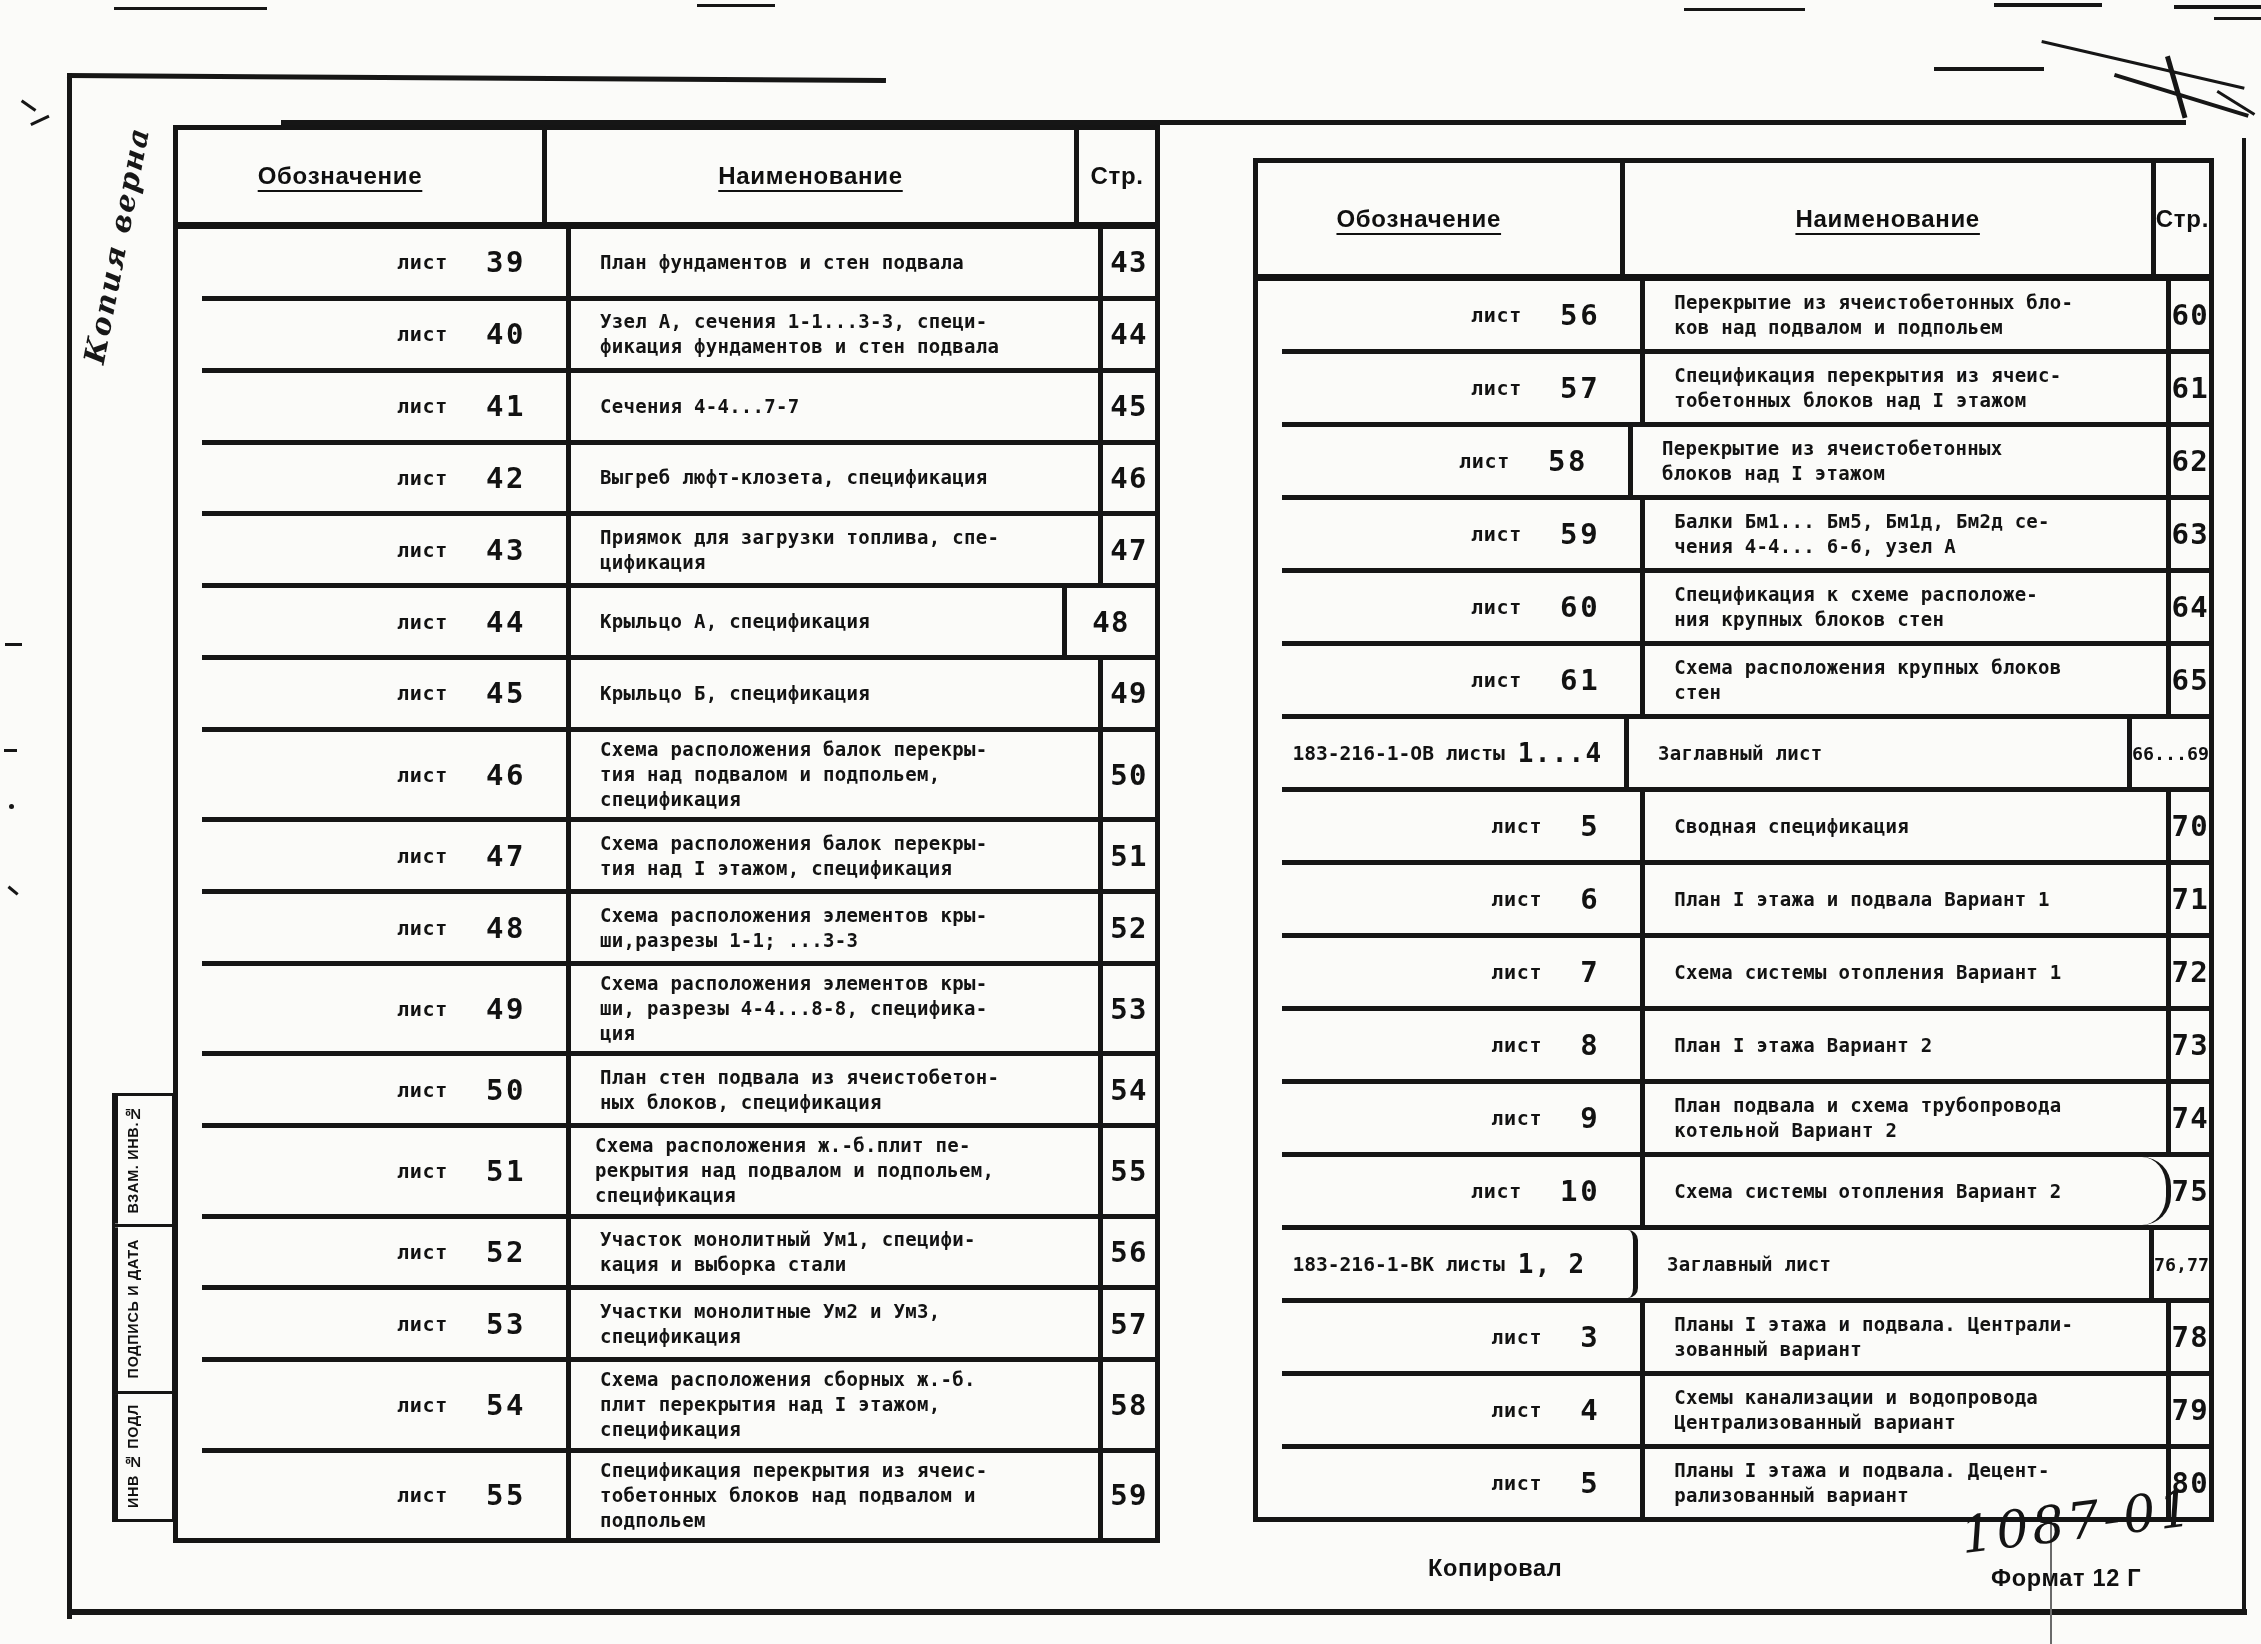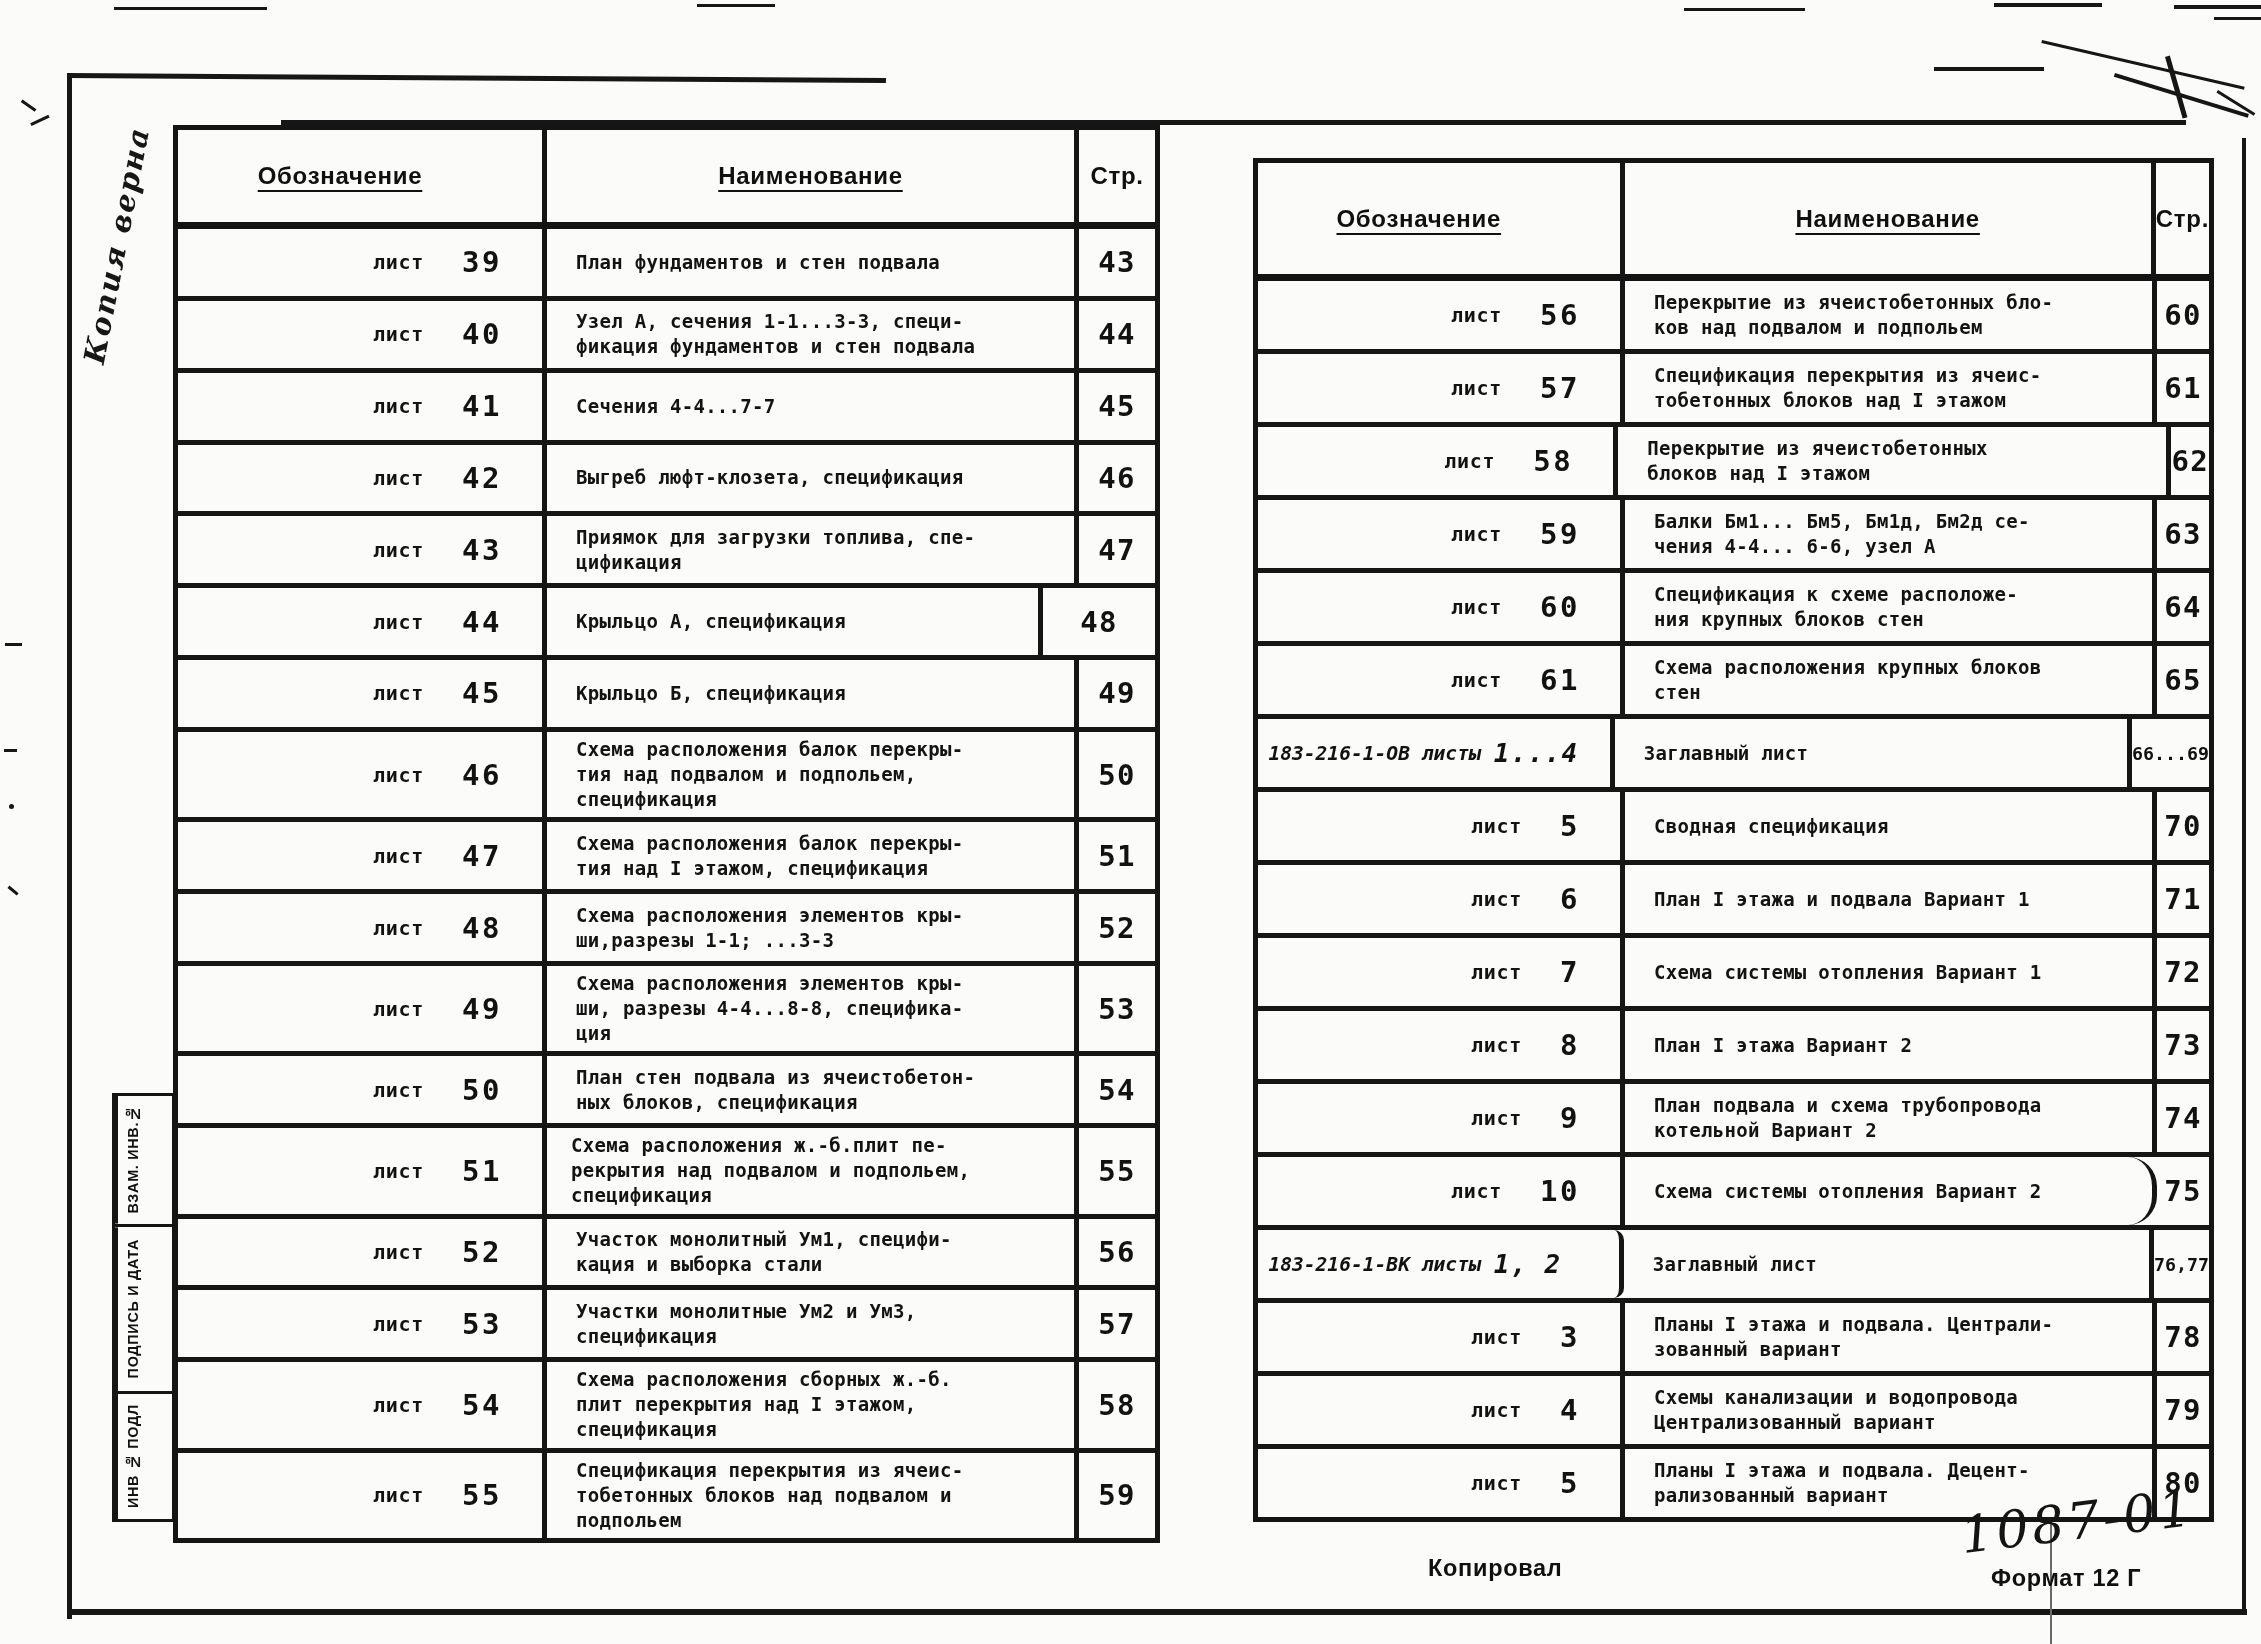--- a/index.html
+++ b/index.html
@@ -24,42 +24,42 @@
     position: absolute;
     display: flex; flex-direction: column;
     border: 5.2px solid #151515;
     box-sizing: border-box;
   }
   .thead {
     display: flex;
     border-bottom: 7.2px solid #131313;
     flex: 0 0 auto;
   }
-  .tbody { display: flex; flex-direction: column; flex: 1 1 auto; }
+  .tbody { display: flex; flex-direction: column; flex: 1 1 auto; margin-left: 24px; }
   .trow { flex: 1 1 0; display: flex; border-top: 5.2px solid #161616; box-sizing: border-box; }
   .tbody .trow:first-child { border-top: none; }
 
   .c-des, .c-name, .c-page { box-sizing: border-box; display: flex; align-items: center; }
   .c-des  { border-right: 5.2px solid #151515; justify-content: flex-end; padding-right: 40px; gap: 38px; }
   .c-name { border-right: 5.2px solid #151515; padding: 5.2px 11.8px 5.2px 29px; }
   .c-page { flex: 1 1 auto; justify-content: center; }
 
   .th { font-weight: bold; font-size: 24px; letter-spacing: 0.7px;
         justify-content: center; color: #101010; }
   .th span.u { text-decoration: underline; text-underline-offset: 5.9px; text-decoration-thickness: 2px; }
 
   .des-label {
     font-family: "DejaVu Sans Mono", monospace;
     font-weight: bold; font-size: 20px; letter-spacing: 0.7px;
   }
   .des-num {
     font-family: "DejaVu Sans Mono", monospace;
     font-weight: bold; font-size: 29px; letter-spacing: 2.6px;
   }
-  .c-des.code { justify-content: flex-start; padding-left: 10.4px; padding-right: 18px; gap: 13px; font-style: italic; }
+  .c-des.code { justify-content: flex-start; padding-left: 10.4px; padding-right: 18px; gap: 13px; }
   .c-des.code .des-label { font-size: 19.6px; letter-spacing: 0; }
   .c-des.code .des-num  { font-size: 26px; letter-spacing: 1.3px; }
 
   .name-text {
     font-family: "DejaVu Sans Mono", monospace;
     font-weight: bold; font-size: 19px; line-height: 25px;
     letter-spacing: 0.3px; white-space: pre-line; color: #131313;
   }
   .page-num {
     font-family: "DejaVu Sans Mono", monospace;

